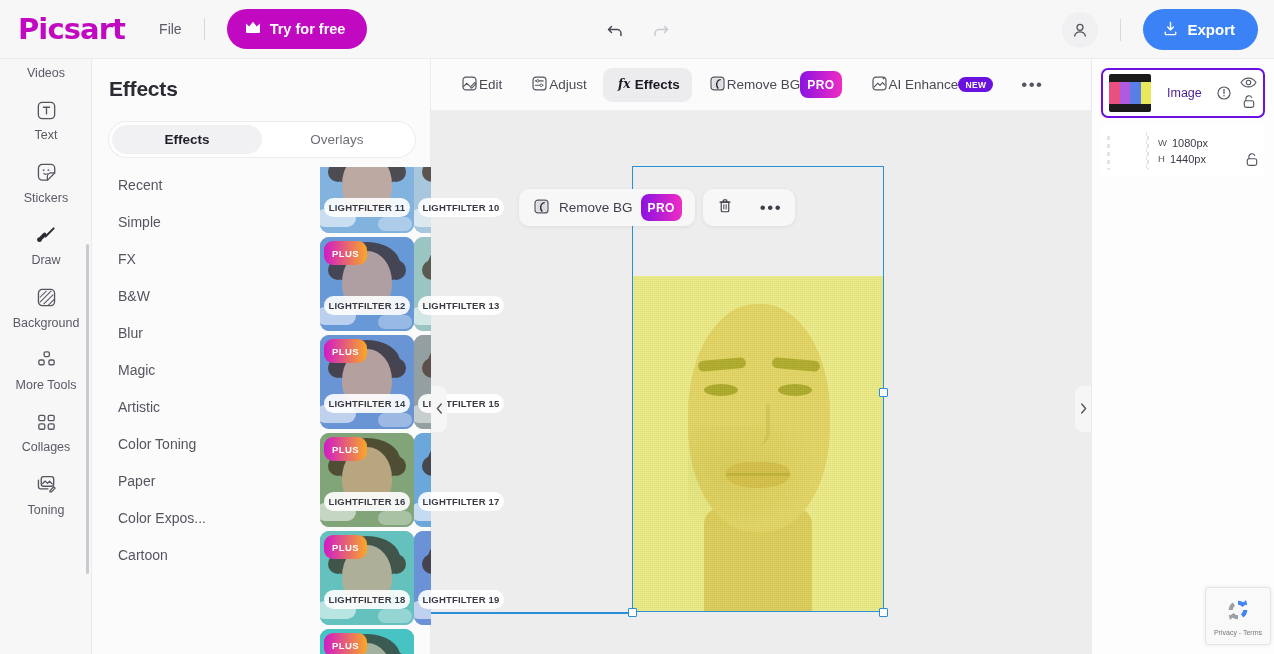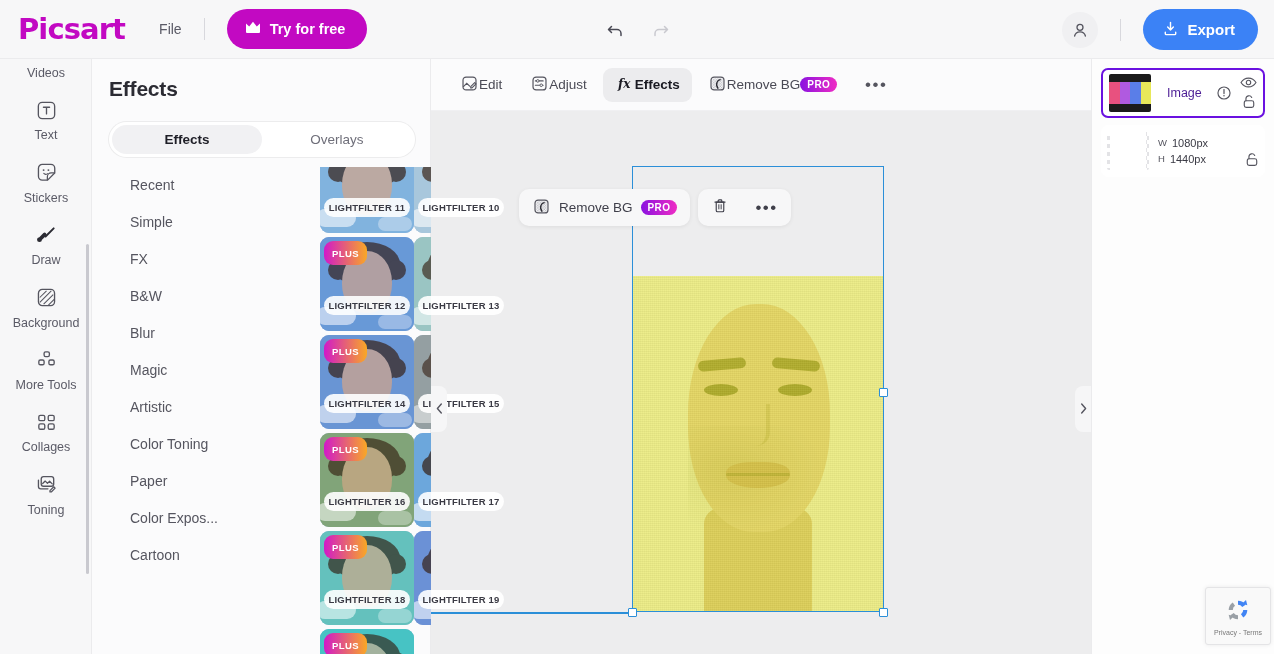--- a/index.html
+++ b/index.html
@@ -85,21 +85,21 @@
     background: #ffffff; border-radius: 18px; display: flex; padding: 3px;
     box-shadow: 0 0 0 1px #ececed;
   }
   .seg-btn {
     flex: 1; border-radius: 16px; display: flex; align-items: center;
     justify-content: center; font-size: 13.5px; color: #6f6f7a; cursor: pointer;
   }
   .seg-btn.on { background: #f1f1f3; color: #1f1f27; font-weight: 600; }
 
   #cats {
-    position: absolute; left: 24px; top: 108px; width: 124px; height: 487px;
+    position: absolute; left: 12px; top: 108px; width: 124px; height: 487px;
     overflow: hidden;
   }
   .cat {
     height: 36px; display: flex; align-items: center; padding: 0 14px;
     font-size: 14px; color: #55555f; border-radius: 18px; cursor: pointer;
     margin-bottom: 1px; white-space: nowrap;
   }
   .cat.on { background: #eaeaec; color: #16161c; font-weight: 600; }
 
   #grid-clip {
@@ -168,23 +168,23 @@
     background: #fbfbfc; display: flex; align-items: center; padding-left: 17px;
     gap: 4px; border-bottom: 1px solid #f0f0f2;
   }
   .ctx {
     display: flex; align-items: center; height: 34px;
     padding: 0 12px; border-radius: 9px; cursor: pointer;
     font-size: 13.5px; color: #4a4a55;
   }
   .ctx.on { background: #ececee; color: #1a1a22; font-weight: 700; }
   .pro-badge {
-    height: 15px; padding: 7px 7px; border-radius: 8px;
+    height: 27px; padding: 7px 7px; border-radius: 8px;
     background: linear-gradient(90deg,#8a12e0,#ef2cc4);
-    color: #fff; font-size: 10px; font-weight: 700; letter-spacing: .4px;
+    color: #fff; font-size: 12px; font-weight: 700; letter-spacing: .4px;
     display: flex; align-items: center;
   }
   .new-badge {
     height: 15px; padding: 0 7px; border-radius: 8px; background: #6a11e0;
     color: #fff; font-size: 8.5px; font-weight: 700; letter-spacing: .4px;
     display: flex; align-items: center;
   }
   #ctx-more {
     display: flex; align-items: center; justify-content: center;
     width: 34px; height: 34px; border-radius: 8px; cursor: pointer;
@@ -648,20 +648,31 @@
                   <rect x="1.5" y="1.5" width="1.5" height="1.5" fill="#bfbfc6"></rect>
                 </pattern>
               </defs>
               <path d="M11.5 16.5c-1.5-2-2-4.5-1-7 .6-1.5 2-2.6 3.6-3" stroke="#2b2b33" stroke-width="1.5" fill="none" stroke-linecap="round"></path>
             </svg>
         </span>
         <span>Remove BG</span>
         <span class="pro-badge">PRO</span>
       </div>
 
+      <div class="ctx">
+        <span>
+          <svg width="19" height="19" viewBox="0 0 22 22">
+              <path d="M3.5 7a3.5 3.5 0 0 1 3.5-3.5h8A3.5 3.5 0 0 1 18.5 7v8a3.5 3.5 0 0 1-3.5 3.5H7A3.5 3.5 0 0 1 3.5 15V7z" stroke="#55555f" stroke-width="1.4" fill="none"></path>
+              <path d="M5 14.8l4-4.2 2.6 2.6 3-3.2 2.4 2.6" stroke="#55555f" stroke-width="1.3" fill="none" stroke-linecap="round" stroke-linejoin="round"></path>
+              <path d="M15.8 3l.5 1.5 1.5.5-1.5.5-.5 1.5-.5-1.5-1.5-.5 1.5-.5.5-1.5z" fill="#55555f"></path>
+            </svg>
+        </span>
+        <span>AI Enhance</span>
+        <span class="new-badge">NEW</span>
+      </div>
 
       <div id="ctx-more">•••</div>
     </div>
 
     <div id="canvas-area">
 
       <div id="float-bar">
         <div class="fbox">
           <div class="fbtn">
             <span>

